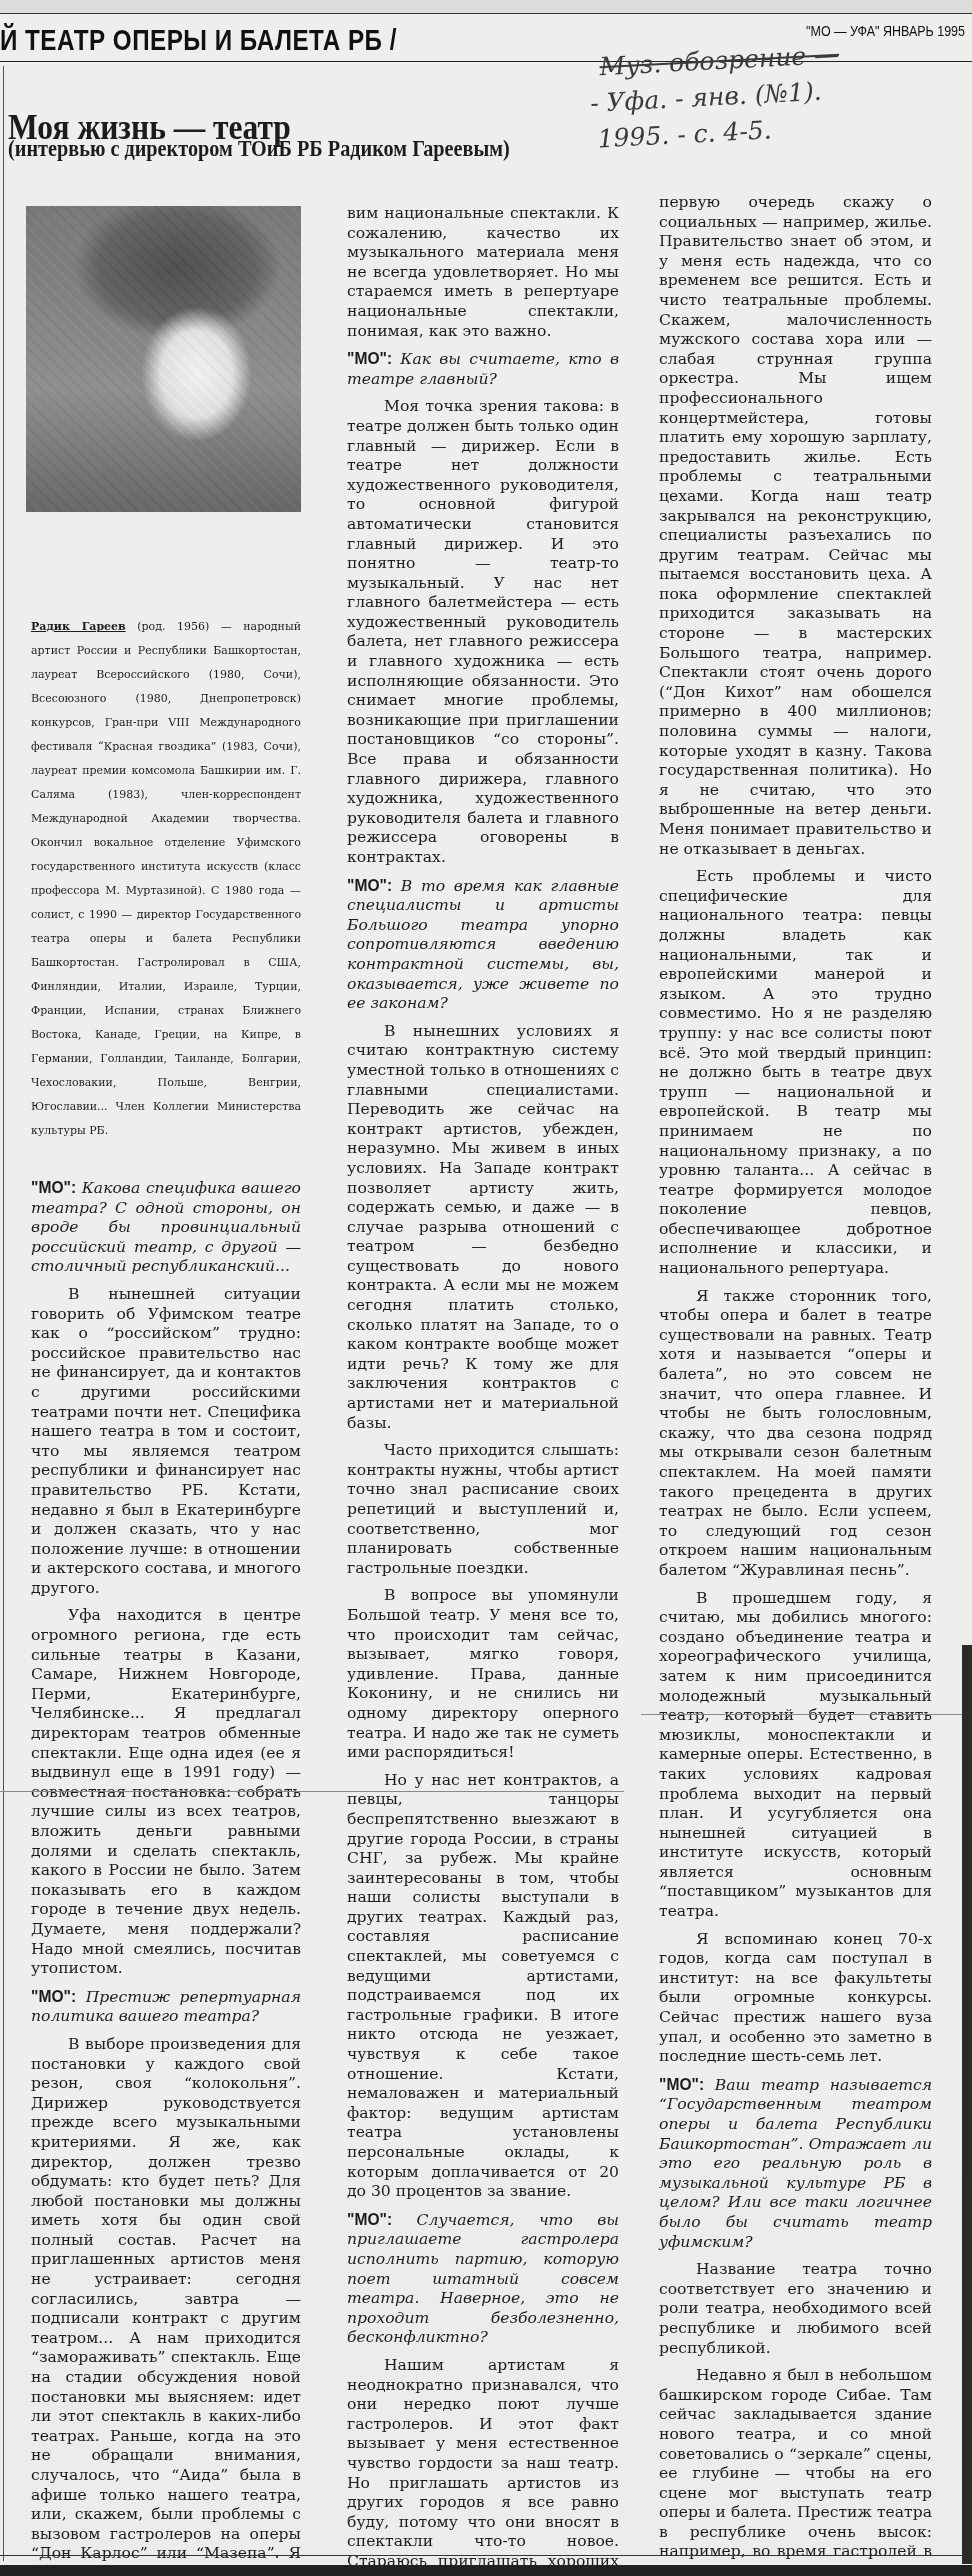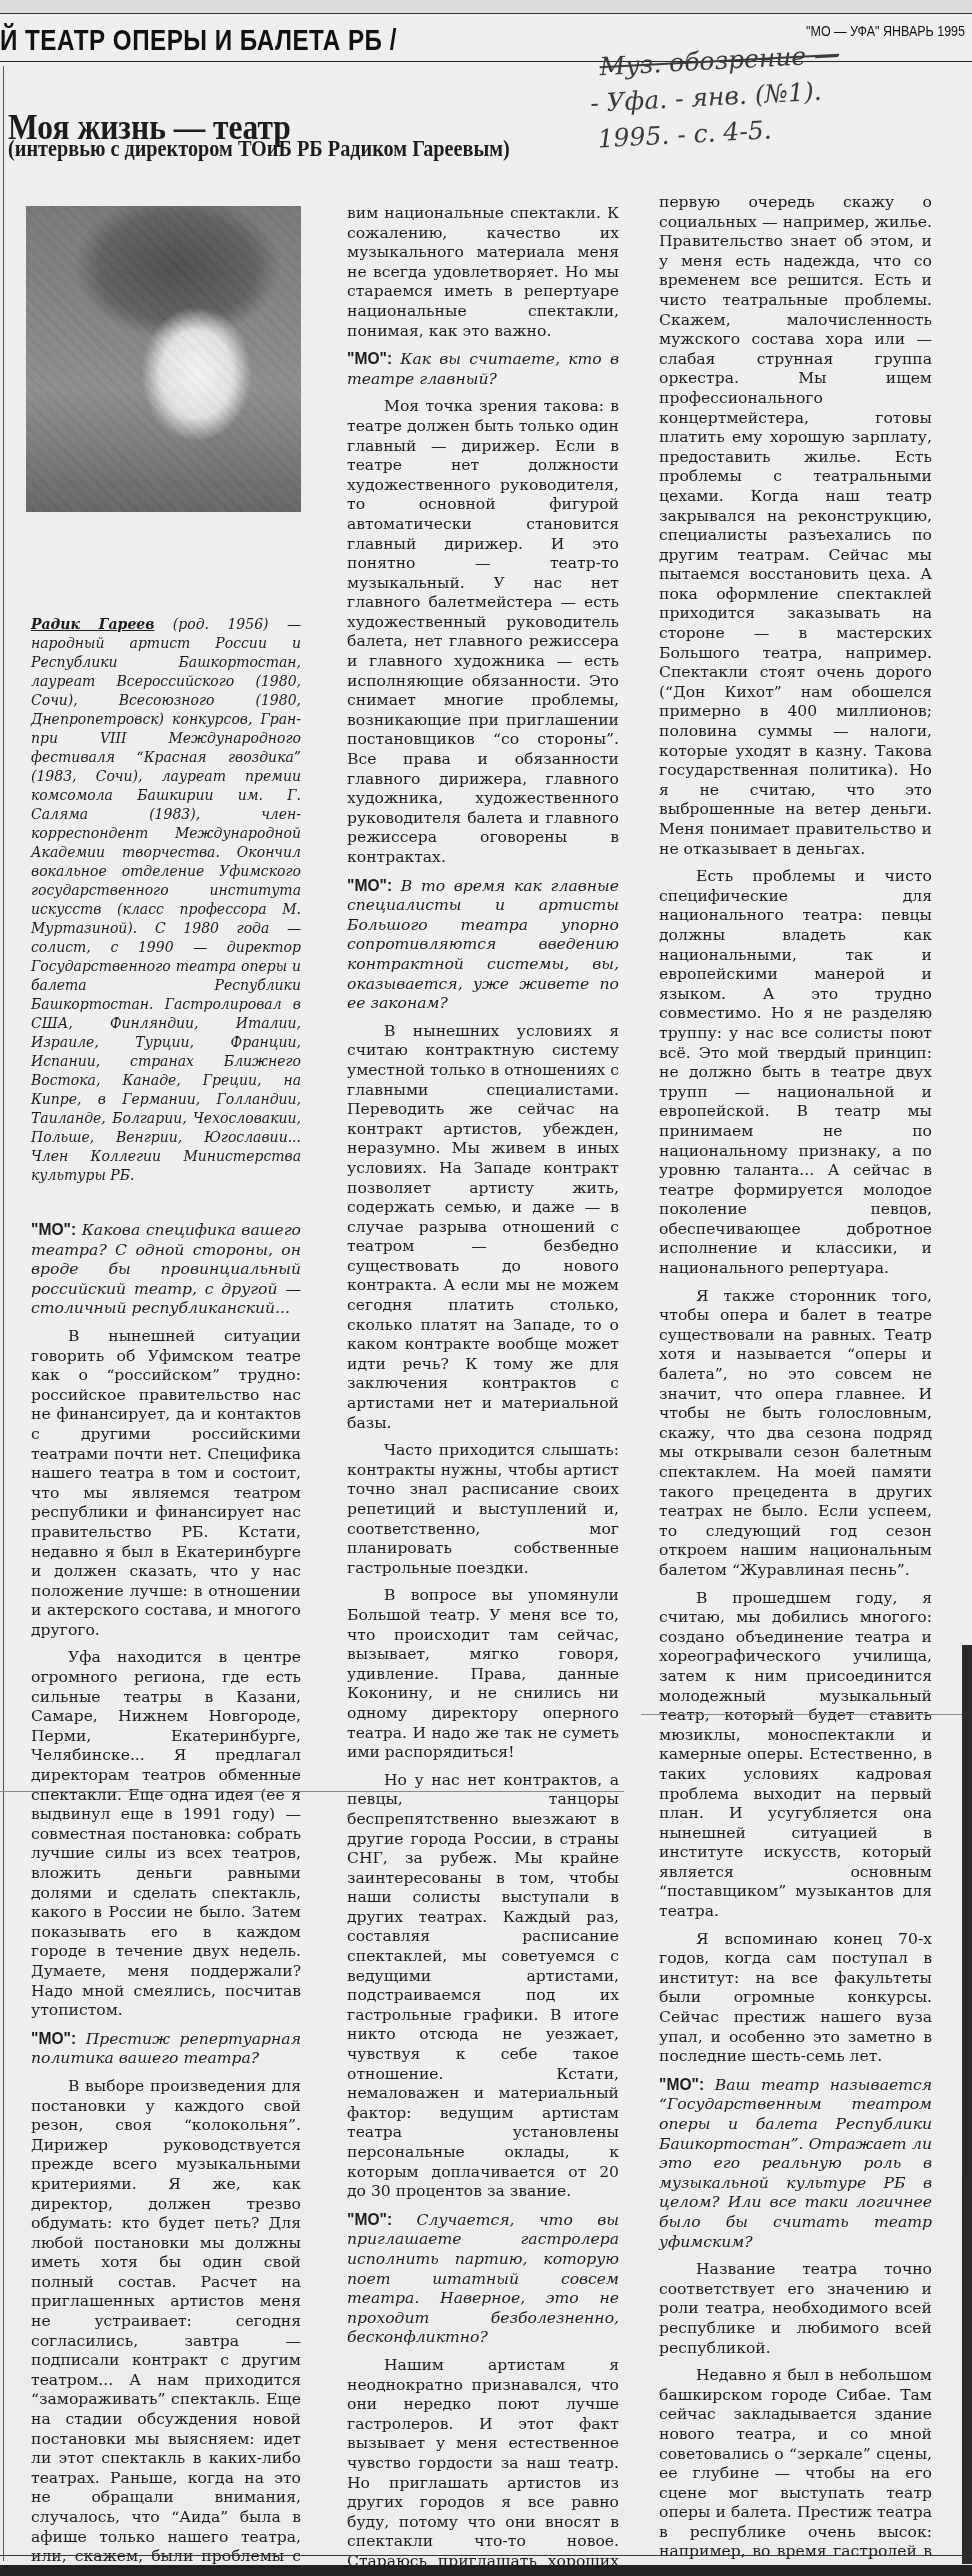--- a/index.html
+++ b/index.html
@@ -29,21 +29,21 @@
       linear-gradient(180deg,#7a7a7a,#8d8d8d 60%,#6a6a6a);
     filter:contrast(1.15);
   }
   .photo::after { content:""; position:absolute; inset:0; background:repeating-linear-gradient(45deg, rgba(0,0,0,0.05) 0 1.1px, rgba(255,255,255,0.04) 1.1px 2.3px); }
   .col { position:absolute; font-size:15.6px; line-height:19.6px; text-align:justify; hyphens:manual; }
   .col p { margin:8px; text-indent:0; }
   .col p.ind { text-indent:37px; }
   .col1 { left:23px; top:607px; width:286px; }
   .col2 { left:339px; top:196px; width:288px; }
   .col3 { left:651px; top:185px; width:289px; }
-  .bio { font-family:"DejaVu Serif",serif; font-size:14px; line-height:19px;font-style:italic; }
+  .bio { font-family:"DejaVu Serif",serif; font-size:11px; line-height:24px; }
   .bio .bio-name { text-decoration:underline; font-weight:bold; }
   .q { font-style:italic; }
   .q .mo { font-style:normal; font-weight:bold; font-family:"Liberation Sans","DejaVu Sans",sans-serif; }
   .gap { height:19px; }
   .fold-line { position:absolute; height:0; border-top:1.1px solid #888; }
   .bottom-rule { position:absolute; left:0; top:2555px; width:972px; height:0; border-top:1.7px solid #333; }
   .bottom-band { position:absolute; left:0; top:2565px; width:972px; height:11.3px; background:#222; }
   .right-edge { position:absolute; left:962px; top:1645px; width:10.2px; height:919px; background:#2a2a2a; }
 </style>
 </head>

